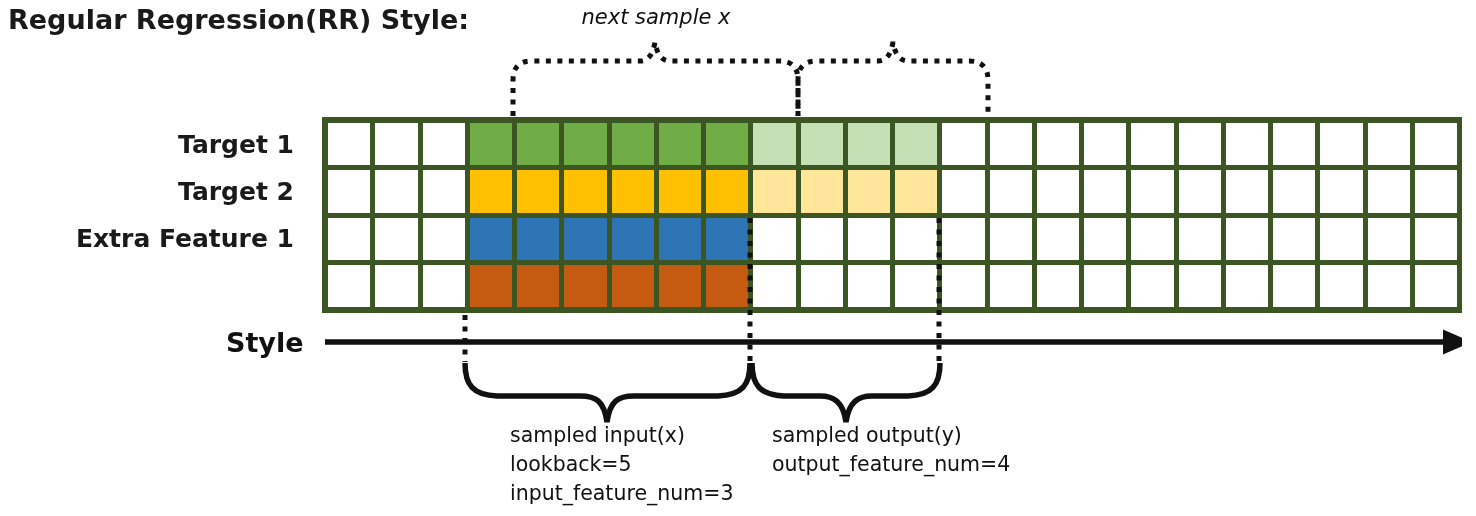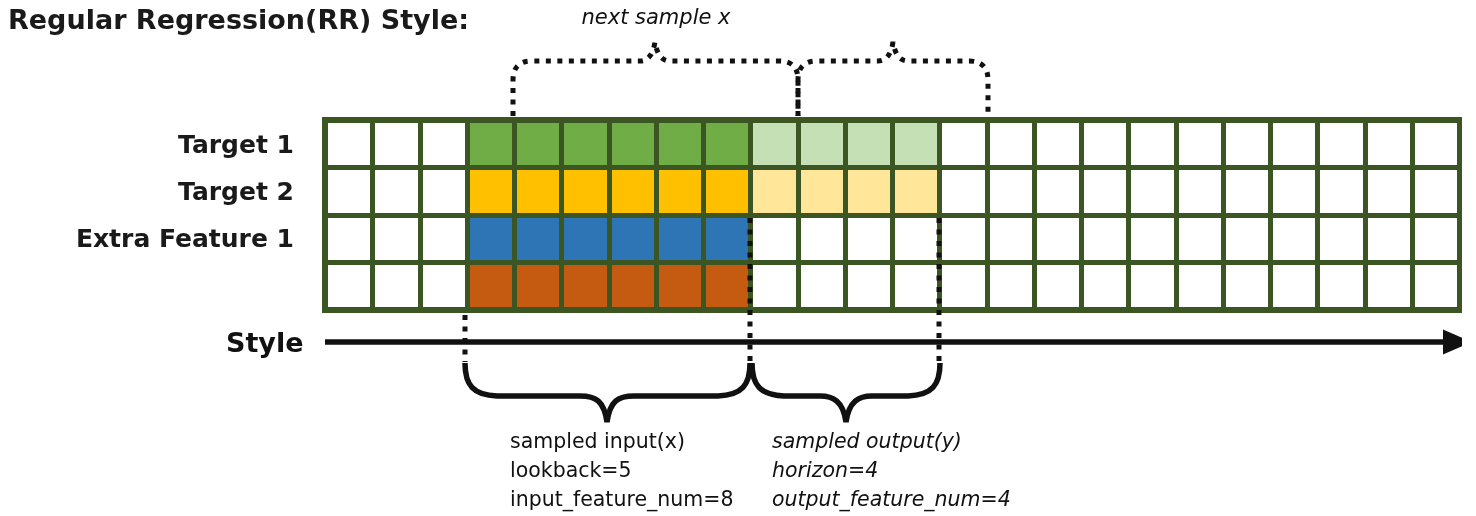--- a/index.html
+++ b/index.html
@@ -39,24 +39,24 @@
     gap:5px;padding:6px;box-sizing:border-box;
   }
   .cell{width:100%;height:100%;}
   .time-label{
     position:absolute;left:226px;top:327px;
     font-size:27px;font-weight:700;color:#111;white-space:nowrap;
   }
   .anno-block{
     position:absolute;top:421px;
     font-size:20.5px;font-weight:500;color:#111;
-    line-height:29px;white-space:nowrap;margin-top:6px;
+    line-height:29px;white-space:nowrap;
   }
   .anno-input{left:510px;}
-  .anno-output{left:772px;font-style:italic;}
+  .anno-output{left:772px;}
   .overlay{
     position:absolute;left:0;top:0;width:1476px;height:516px;
     pointer-events:none;
   }
 </style>
 </head>
 <body>
 
 <div class="canvas">
 
@@ -167,25 +167,24 @@
       <div class="cell" style="background: rgb(255, 255, 255);"></div>
       <div class="cell" style="background: rgb(255, 255, 255);"></div>
       <div class="cell" style="background: rgb(255, 255, 255);"></div>
     </div>
 
   <div class="time-label">Style</div>
 
   <div class="anno-block anno-input">
     <div>sampled input(x)</div>
     <div>lookback=5</div>
-    <div>input_feature_num=8</div>
+    <div>input_feature_num=3</div>
   </div>
   <div class="anno-block anno-output">
     <div>sampled output(y)</div>
-    <div>horizon=4</div>
     <div>output_feature_num=4</div>
   </div>
 
   <svg class="overlay" viewBox="0 0 1476 516" xmlns="http://www.w3.org/2000/svg">
 
     <path d="M 513 116 L 513 80 Q 513 61 532 61 L 640 61 Q 652 61 655 42 Q 658 61 670 61 L 779 61 Q 798 61 798 80 L 798 116" fill="none" stroke="#111" stroke-width="5" stroke-dasharray="5 6.5"></path>
 
     <path d="M 798 116 L 798 80 Q 798 61 817 61 L 878 61 Q 890 61 893 42 Q 896 61 908 61 L 969 61 Q 988 61 988 80 L 988 116" fill="none" stroke="#111" stroke-width="5" stroke-dasharray="5 6.5"></path>
 
     <path d="M 465 315 L 465 362" fill="none" stroke="#111" stroke-width="5" stroke-dasharray="5 6.5"></path>

